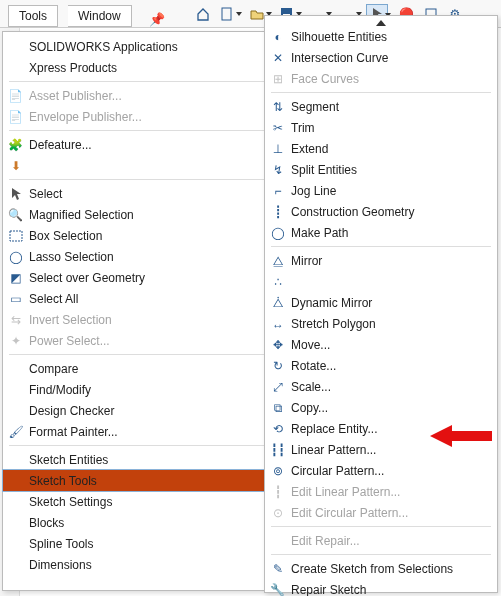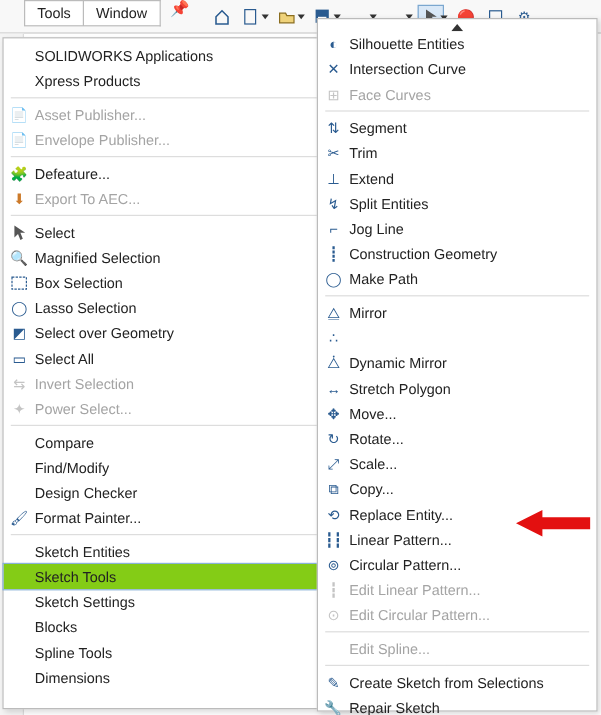--- a/index.html
+++ b/index.html
@@ -9,26 +9,26 @@
     background: #fff;
     width: 501px;
     height: 596px;
     overflow: hidden;
     color: #222;
     position: relative;
   }
   
   .menubar {
     display: flex;
-    align-items: flex-start;
+    align-items: flex-end;
     height: 28px;
     border-bottom: 1px solid #ccc;
     background: #f8f8f8;
-    padding-left: 20px;
-    gap: 0;
+    padding-left: 8px;
+    gap: 10px;
   }
   .menubar .menu-tab {
     padding: 3px 10px;
     background: #fff;
     border: 1px solid #bbb;
     font-size: 12px;
     cursor: default;
   }
   .menubar .menu-tab + .menu-tab { border-left: none; }
   .menubar .pin { padding: 0 8px; color: #555; font-size: 13px; }
@@ -103,21 +103,21 @@
   .mi .shortcut { color:#444; font-size:15px; padding-left:10px;}
   .mi.has-sub::after {
     content: "";
     border-top: 4px solid transparent;
     border-bottom: 4px solid transparent;
     border-left: 5px solid #333;
     margin-left: auto;
   }
   .mi.disabled { color: #a4a4a4; }
   .mi.disabled .ico { color:#c4c4c4; }
-  .mi.highlight { background: #84cc16; outline:1px solid #8ab2d8; }
+  .mi.highlight { background: #c2410c; outline:1px solid #8ab2d8; }
   .sep { height: 1px; background: #ddd; margin: 3px 6px; }
   
   .red-arrow {
     position: absolute;
     left: 430px;
     top: 423px;
     width: 62px; height: 26px;
   }
   svg { display:block; }
 </style>
@@ -187,21 +187,20 @@
       <span class="ico">📄</span>
       <span class="lbl">Envelope Publisher...</span>
     </div>
   <div class="sep"></div>
   <div class="mi">
       <span class="ico">🧩</span>
       <span class="lbl">Defeature...</span>
     </div>
   <div class="mi disabled">
       <span class="ico" style="color:#cc7a2a">⬇</span>
-      <span class="lbl">Export To AEC...</span>
     </div>
   <div class="sep"></div>
   <div class="mi">
       <span class="ico">
         <svg width="12" height="14">
           <path d="M2 1 L2 11 L5 8 L7 13 L9 12 L7 7 L11 7 Z" fill="#555"></path>
         </svg>
       </span>
       <span class="lbl">Select</span>
     </div>
@@ -377,21 +376,21 @@
       <span class="ico">┇</span>
       <span class="lbl">Edit Linear Pattern...</span>
     </div>
   <div class="mi disabled">
       <span class="ico">⊙</span>
       <span class="lbl">Edit Circular Pattern...</span>
     </div>
   <div class="sep"></div>
   <div class="mi disabled">
       <span class="ico"></span>
-      <span class="lbl">Edit Spline...</span>
+      <span class="lbl">Edit Repair...</span>
     </div>
   <div class="sep"></div>
   <div class="mi">
       <span class="ico">✎</span>
       <span class="lbl">Create Sketch from Selections</span>
     </div>
   <div class="mi">
       <span class="ico">🔧</span>
       <span class="lbl">Repair Sketch</span>
     </div>

